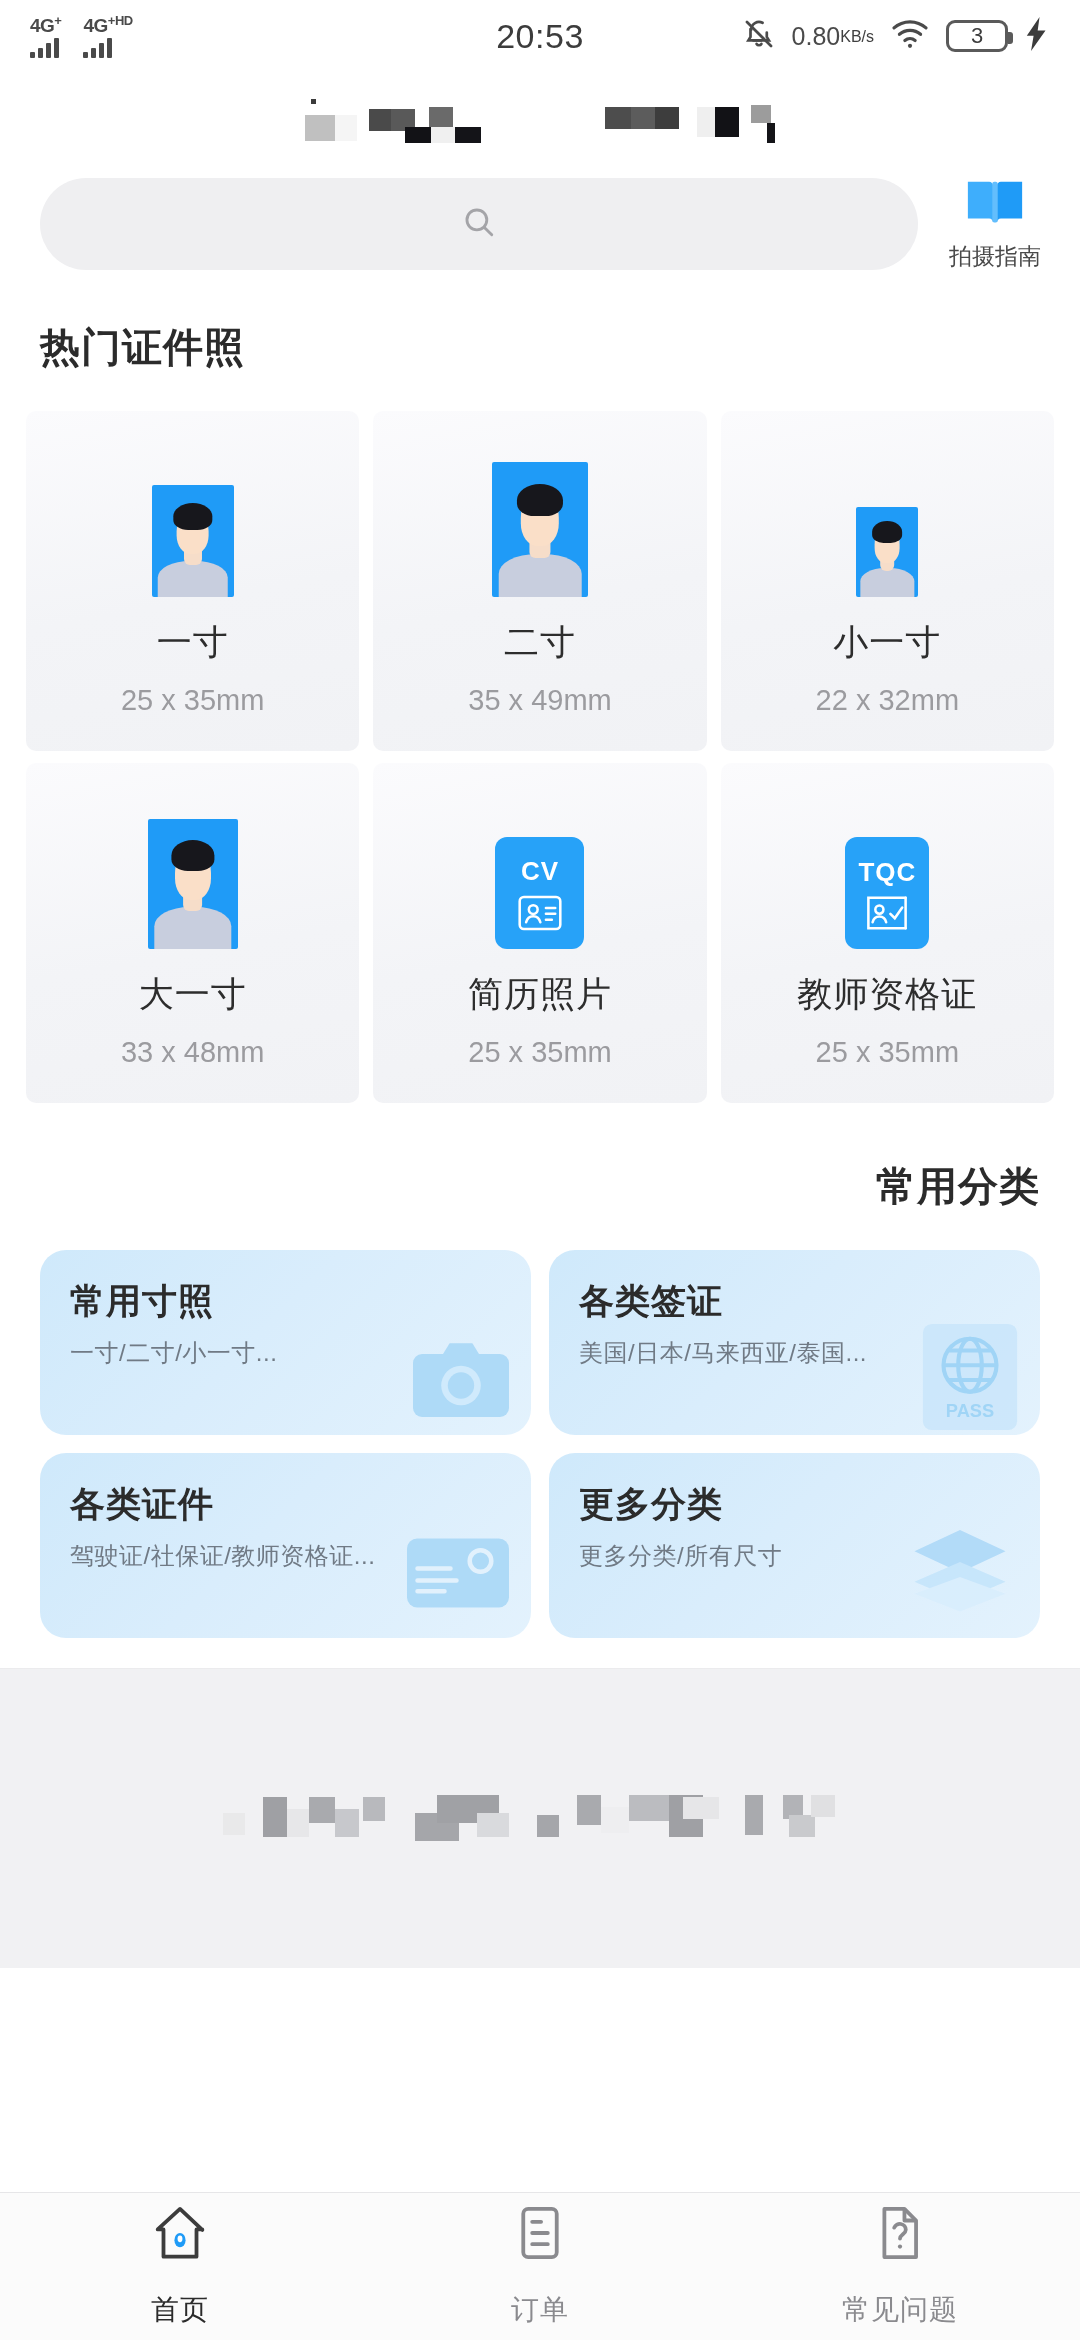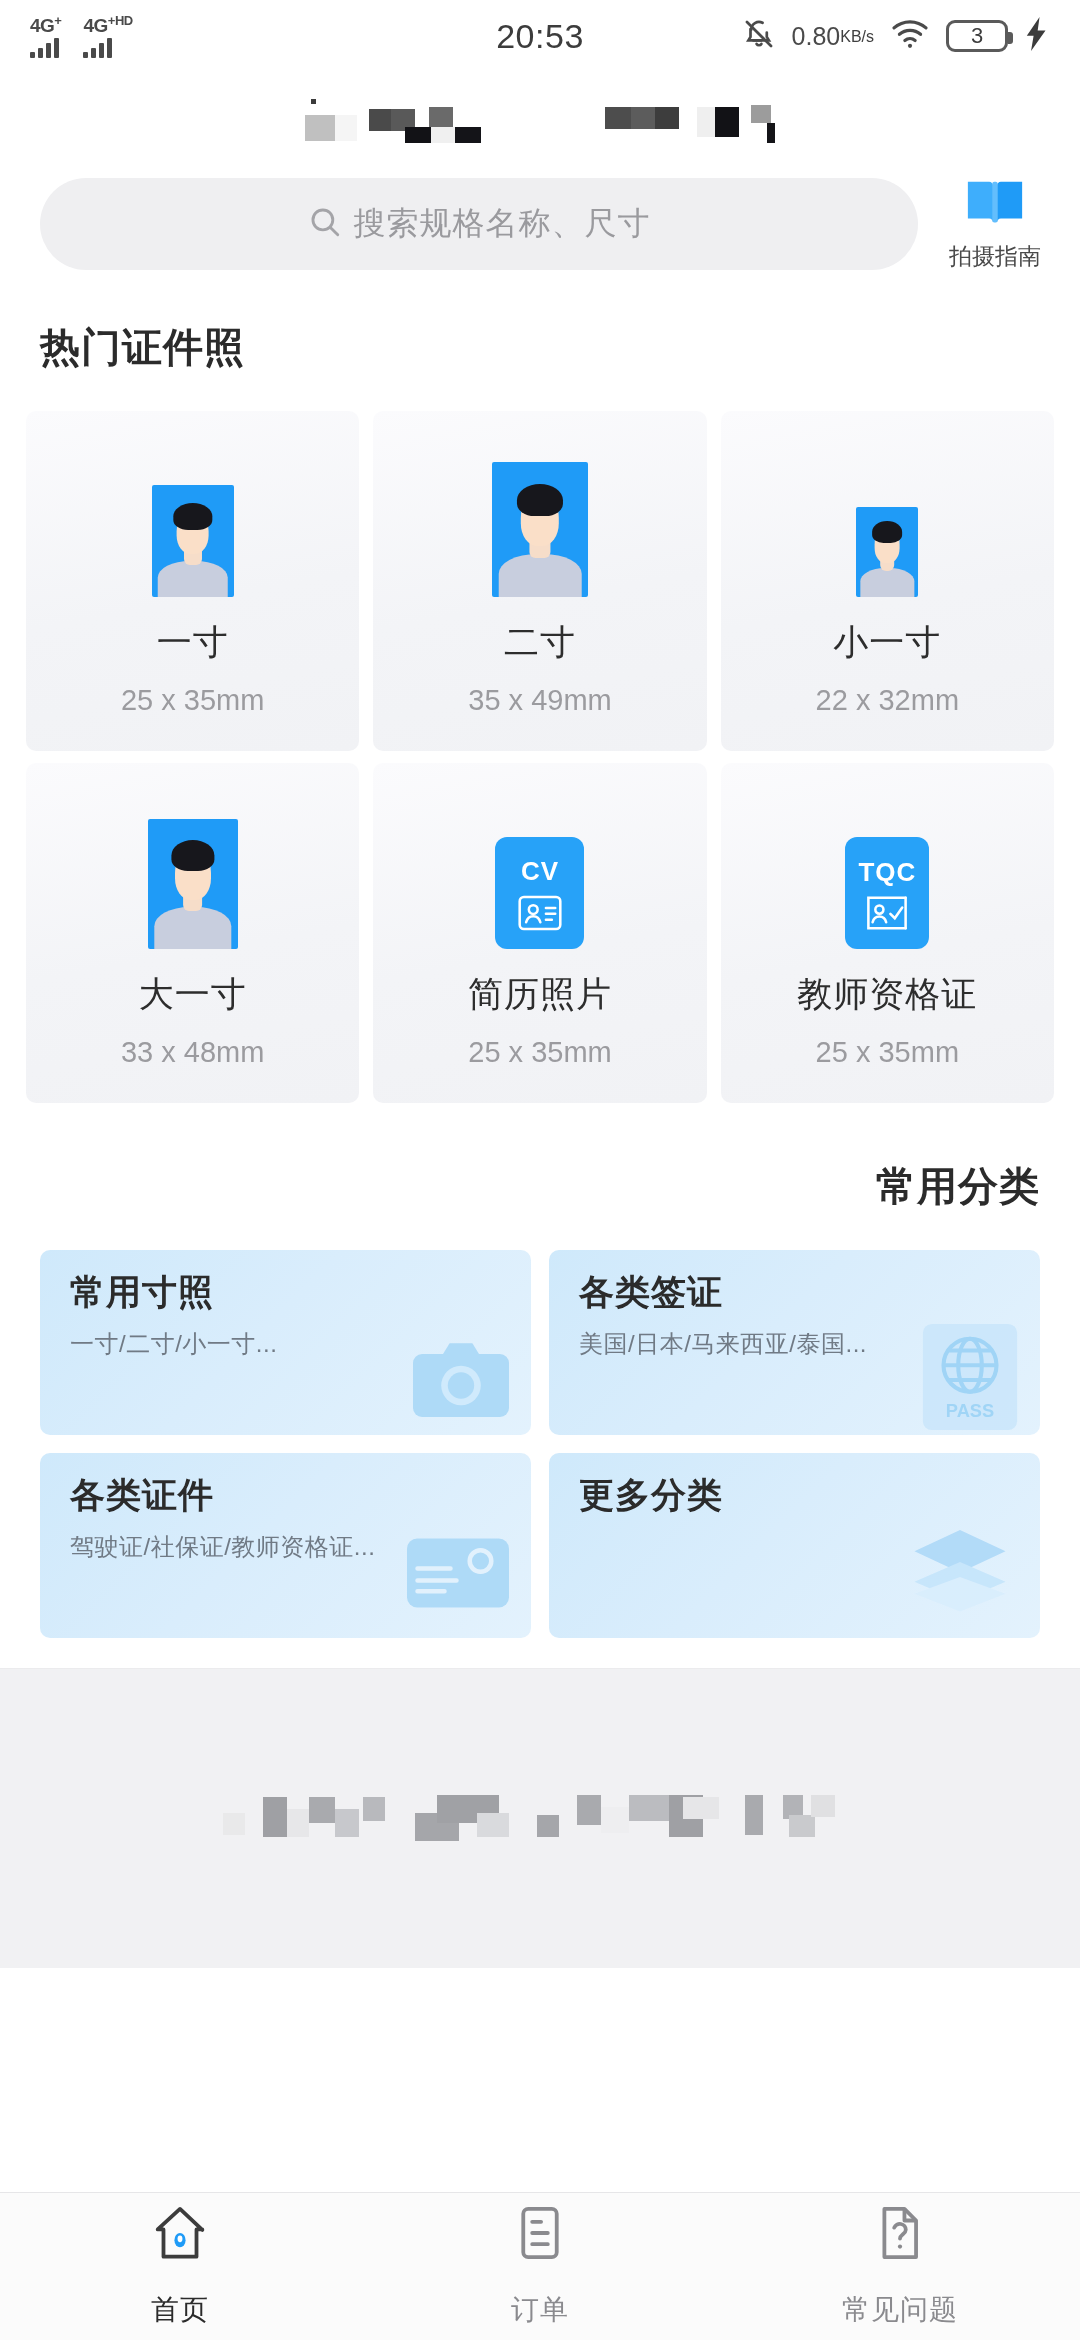--- a/index.html
+++ b/index.html
@@ -123,24 +123,24 @@
     gap:8px;color:#fff;
   }
   .badge .code{font-size:26px;font-weight:600;letter-spacing:1px;}
 
   
   .cat-grid{
     display:grid;grid-template-columns:1fr 1fr;
     gap:18px;padding:0 40px;margin-top:36px;
   }
   .cat-card{
-    height:185px;border-radius:10px;
+    height:185px;border-radius:26px;
     background:linear-gradient(135deg,#cfe9fb 0%,#d9edfc 45%,#e3f2fd 100%);
     position:relative;overflow:hidden;
-    padding:19px 30px;
+    padding:28px 30px;
   }
   .cat-title{font-size:35px;font-weight:700;color:#2b2b2b;letter-spacing:1px;}
   .cat-sub{font-size:24px;color:#707a85;margin-top:12px;letter-spacing:0.5px;}
   .cat-icon{position:absolute;right:22px;bottom:14px;opacity:.9;}
 
   
   .banner{
     margin-top:30px;height:300px;width:100%;
     background:#f1f1f3;
     display:flex;align-items:center;justify-content:center;
@@ -245,21 +245,20 @@
 </div>
 
 <div class="search-row">
   <div class="search-box">
     <span>
       <svg width="34" height="34" viewBox="0 0 24 24" fill="none" stroke="#a4a4a8" stroke-width="2" stroke-linecap="round">
         <circle cx="10.5" cy="10.5" r="7"></circle>
           <path d="M15.8 15.8 21 21"></path>
       </svg>
     </span>
-    <span class="search-ph">搜索规格名称、尺寸</span>
   </div>
 
   <div class="guide">
     <span>
       <svg width="62" height="56" viewBox="0 0 32 28">
         <path d="M2 3h11c1.1 0 2 .9 2 2v19c0-1.1-.9-2-2-2H2z" fill="#3eaefc"></path>
         <path d="M30 3H19c-1.1 0-2 .9-2 2v19c0-1.1.9-2 2-2h11z" fill="#1f9bf7"></path>
         <rect x="14.6" y="3" width="2.8" height="21" rx="1" fill="#63befd"></rect>
       </svg>
     </span>
@@ -396,20 +395,21 @@
       <svg width="102" height="70" viewBox="0 0 34 23">
         <rect x="0" y="0" width="34" height="23" rx="3.4" fill="#a9d8f7"></rect>
         <circle cx="24.5" cy="7.5" r="3.6" fill="none" stroke="#e3f2fd" stroke-width="1.5"></circle>
         <path d="M3.5 10h11M3.5 14h13M3.5 17.6h9" stroke="#e3f2fd" stroke-width="1.5" stroke-linecap="round"></path>
       </svg>
     </span>
   </div>
 
   <div class="cat-card">
     <div class="cat-title">更多分类</div>
+    <div class="cat-sub">更多分类/所有尺寸</div>
     <span class="cat-icon" style="bottom:22px;right:30px;">
       <svg width="100" height="82" viewBox="0 0 32 27">
         <path d="M16 0 31 7l-15 7L1 7z" fill="#aed9f8"></path>
         <path d="M16 10.5 31 17l-15 6.5L1 17z" fill="#c5e5fb"></path>
         <path d="M16 15.5 31 21l-15 5.8L1 21z" fill="#d9eefd"></path>
       </svg>
     </span>
   </div>
 
 </div>

